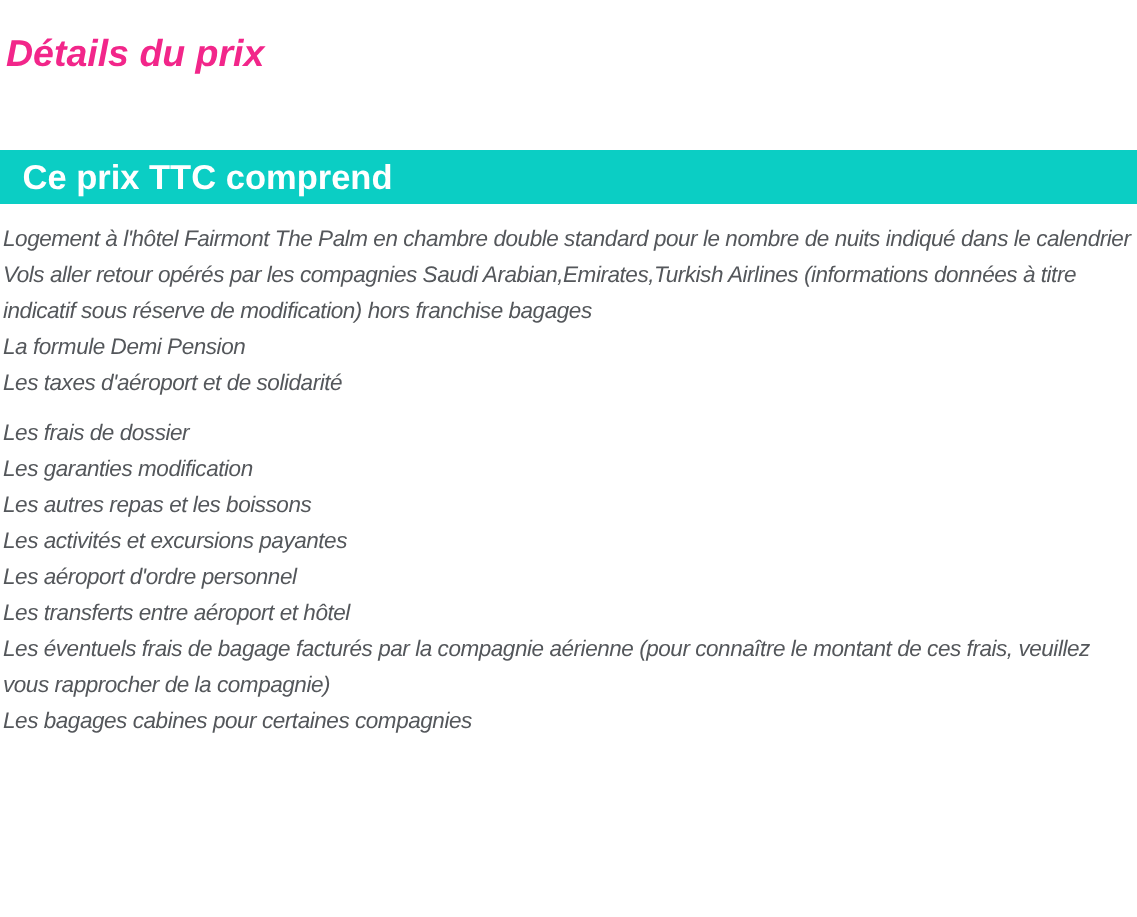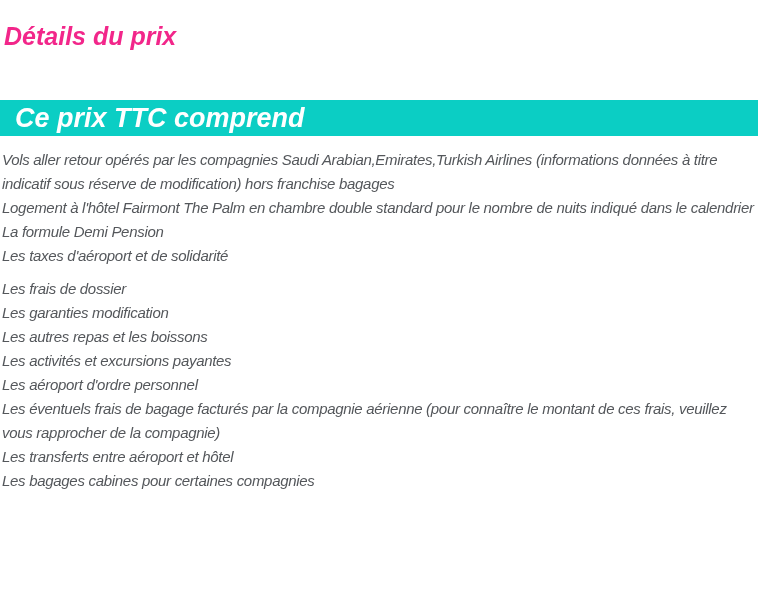--- a/index.html
+++ b/index.html
@@ -20,23 +20,22 @@
     font-style: italic;
     color: #f2268a;
   }
   .section-bar {
     margin: 50px 0 0 0;
     height: 36px;
     line-height: 36px;
     padding: 0 0 0 15px;
     background: #0bcec4;
     color: #ffffff;
-    font-size: 27px;
+    font-size: 23px;
     font-weight: bold;
-    font-style: italic;
     white-space: nowrap;
   }
   section.second .section-bar {
     margin-top: 49px;
   }
   .price-list {
     list-style: none;
     margin: 12px 0 0 0;
     padding: 0 0 0 2px;
     color: #54575b;
@@ -52,33 +51,33 @@
 </head>
 <body>
 
 <main>
 
   <h1 class="page-title">Détails du prix</h1>
 
   <section class="first">
     <h2 class="section-bar">Ce prix TTC comprend</h2>
     <ul class="price-list">
+        <li>Logement à l'hôtel Fairmont The Palm en chambre double standard pour le nombre de nuits indiqué dans le calendrier</li>
         <li>Vols aller retour opérés par les compagnies Saudi Arabian,Emirates,Turkish Airlines (informations données à titre indicatif sous réserve de modification) hors franchise bagages</li>
-        <li>Logement à l'hôtel Fairmont The Palm en chambre double standard pour le nombre de nuits indiqué dans le calendrier</li>
         <li>La formule Demi Pension</li>
         <li>Les taxes d'aéroport et de solidarité</li>
       </ul>
   </section>
 
   <section class="second">
     <ul class="price-list">
         <li>Les frais de dossier</li>
         <li>Les garanties modification</li>
         <li>Les autres repas et les boissons</li>
         <li>Les activités et excursions payantes</li>
         <li>Les aéroport d'ordre personnel</li>
+        <li>Les transferts entre aéroport et hôtel</li>
         <li>Les éventuels frais de bagage facturés par la compagnie aérienne (pour connaître le montant de ces frais, veuillez vous rapprocher de la compagnie)</li>
-        <li>Les transferts entre aéroport et hôtel</li>
         <li>Les bagages cabines pour certaines compagnies</li>
       </ul>
   </section>
 
 </main>
 
 </body></html>

